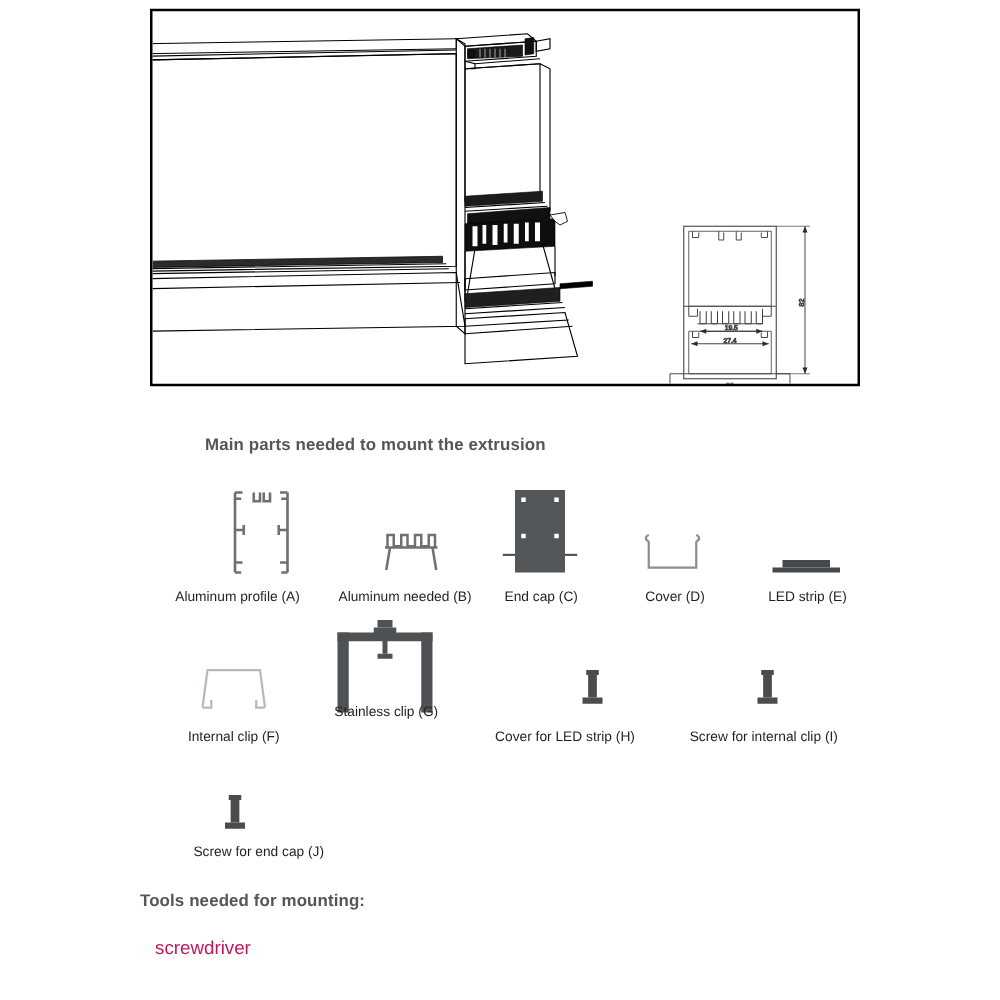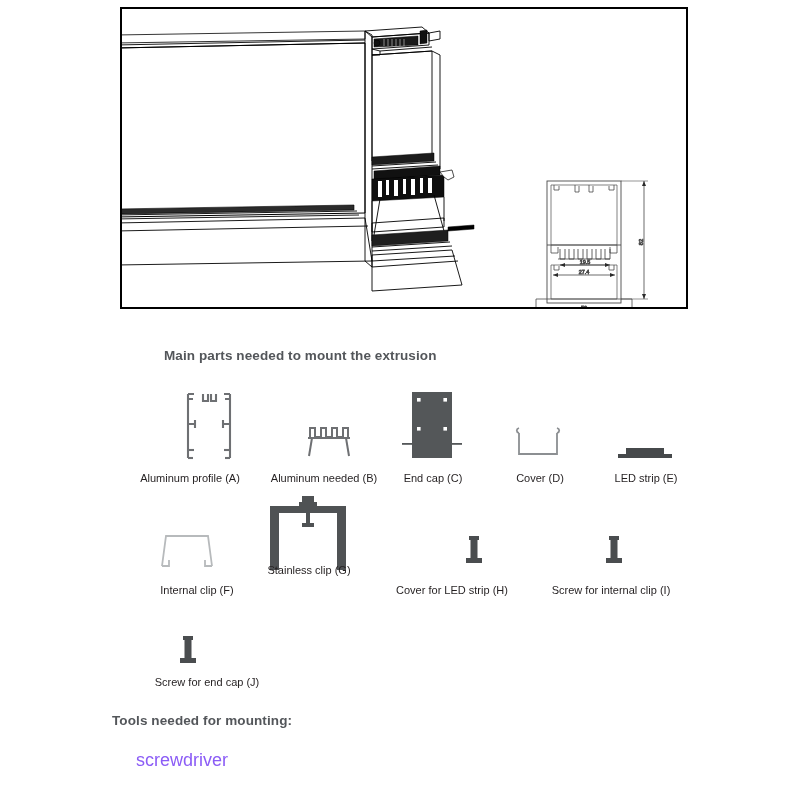--- a/index.html
+++ b/index.html
@@ -37,24 +37,23 @@
     font-weight: bold;
     color: #53565a;
     letter-spacing: 0.1px;
     white-space: nowrap;
   }
   #heading-main-parts { left: 124px; top: 348px; padding-left: 40px; }
   #heading-tools      { left: 112px; top: 713px; text-align: right; }
 
   .body-text {
     position: absolute;
-    font-size: 18px;
-    color: #8b5cf6;
+    font-size: 15px;
+    color: #be185d;
     white-space: nowrap;
-    margin-left: 12px;
   }
   #tools-screwdriver { left: 124px; top: 750px; }
 
   
   .part-label {
     position: absolute;
     font-size: 11px;
     color: #231f20;
     white-space: nowrap;
     text-align: center;
@@ -81,21 +80,21 @@
   #label-cover      { left: 492px; top: 472px; width: 96px;  }
   #label-led-strip  { left: 600px; top: 472px; width: 92px;  }
 
   
   #icon-internal-clip  { left: 140px; top: 498px; width: 96px;  height: 76px; }
   #icon-stainless-clip { left: 252px; top: 490px; width: 112px; height: 84px; }
   #icon-screw-led      { left: 438px; top: 498px; width: 72px;  height: 76px; }
   #icon-screw-internal { left: 578px; top: 498px; width: 72px;  height: 76px; }
 
   
-  #label-internal-clip  { left: 136px; top: 584px; width: 122px; }
+  #label-internal-clip  { left: 126px; top: 584px; width: 122px; }
   #label-stainless-clip { left: 248px; top: 564px; width: 122px; }
   #label-screw-led      { left: 372px; top: 584px; width: 160px; }
   #label-screw-internal { left: 530px; top: 584px; width: 162px; }
 
   
   #icon-screw-end-cap  { left: 152px; top: 628px; width: 72px; height: 44px; }
   #label-screw-end-cap { left: 124px; top: 676px; width: 166px; }
 
   .dim-text { font-family: "Liberation Sans", sans-serif; }
 </style>

